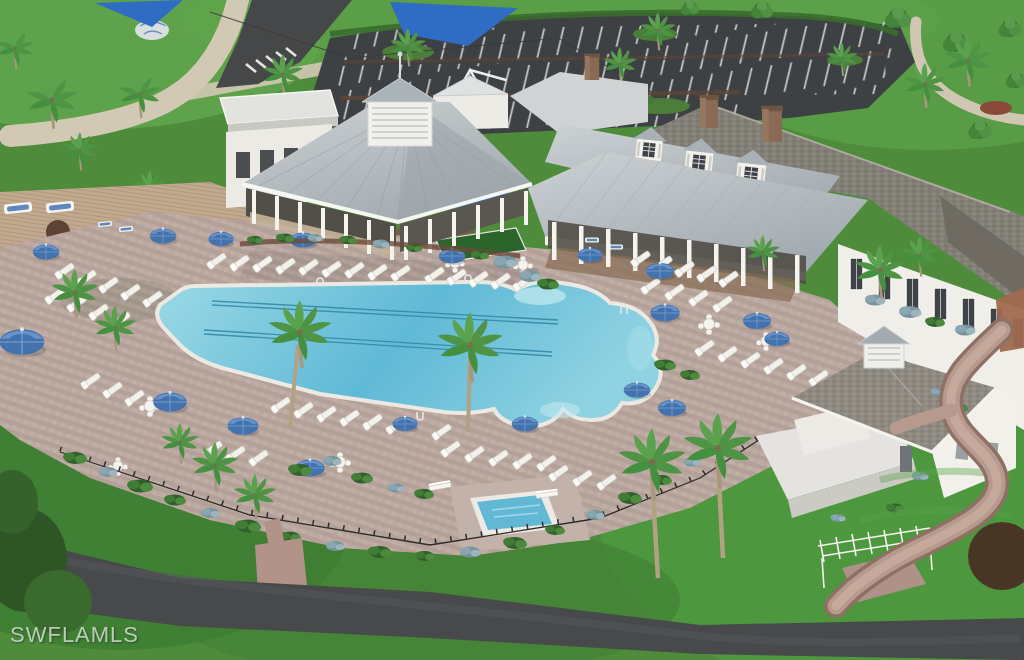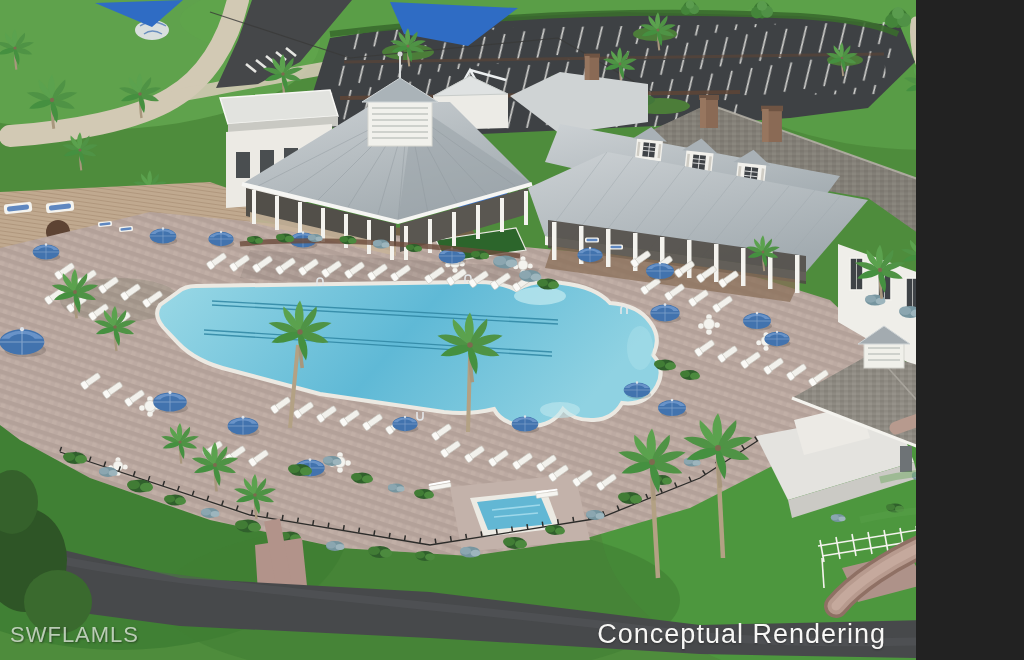--- a/index.html
+++ b/index.html
@@ -1,16 +1,16 @@
 <!DOCTYPE html>
 <html><head>
 <meta charset="utf-8">
 <style>
   html,body{margin:0;padding:0;background:#222;}
-  .stage{position:relative;width:916px;height:660px;overflow:hidden;font-family:"Liberation Sans",sans-serif;}
+  .stage{position:relative;width:1024px;height:660px;overflow:hidden;font-family:"Liberation Sans",sans-serif;}
   .stage svg{position:absolute;inset:0;display:block;}
   .watermark{position:absolute;left:10px;bottom:12px;font-size:22px;letter-spacing:1px;
     color:rgba(238,244,236,0.72);text-shadow:1px 1px 2px rgba(30,50,28,0.65);}
   .caption{position:absolute;right:30px;bottom:10px;font-size:27px;letter-spacing:1px;
     color:#f7f7f5;text-shadow:0 1px 2px rgba(0,0,0,0.35);}
 </style>
 </head>
 <body>
 
 <div class="stage">
@@ -605,14 +605,13 @@
 </g>
 
 <g>
   <ellipse cx="25" cy="560" rx="42" ry="52" fill="#2e5526"></ellipse>
   <ellipse cx="58" cy="602" rx="34" ry="32" fill="#3a6a2e"></ellipse>
   <ellipse cx="12" cy="502" rx="26" ry="32" fill="#35612b"></ellipse>
 </g>
 </svg>
 
 <div class="watermark">SWFLAMLS</div>
-<div class="caption">Conceptual Rendering</div>
 </div>
 
 </body></html>

